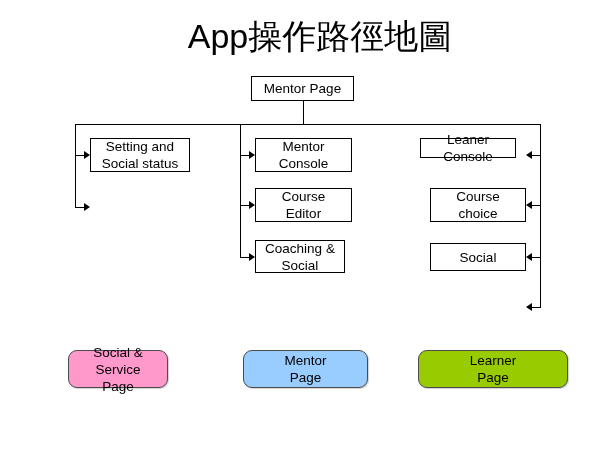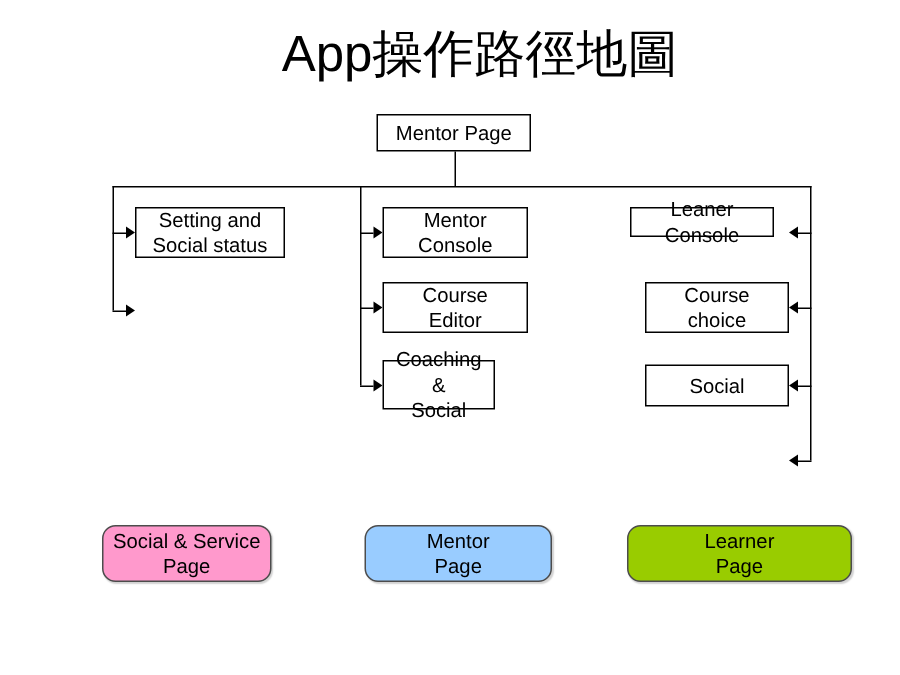--- a/index.html
+++ b/index.html
@@ -124,21 +124,21 @@
   <div class="node" style="left:235px; top:138px; width:97px; height:34px;">Mentor
 Console</div>
 
   <div class="hline" style="left:220px; top:205px; width:9px;"></div>
   <div class="arrow-r" style="left:229px; top:201px;"></div>
   <div class="node" style="left:235px; top:188px; width:97px; height:34px;">Course
 Editor</div>
 
   <div class="hline" style="left:220px; top:257px; width:9px;"></div>
   <div class="arrow-r" style="left:229px; top:253px;"></div>
-  <div class="node" style="left:235px; top:240px; width:75px; height:33px;">Coaching &amp;
+  <div class="node" style="left:235px; top:240px; width:90px; height:33px;">Coaching &amp;
 Social</div>
 
   <div class="vline" style="left:520px; top:124px; height:183px;"></div>
 
   <div class="hline" style="left:512px; top:155px; width:9px;"></div>
   <div class="arrow-l" style="left:506px; top:151px;"></div>
   <div class="node" style="left:400px; top:138px; width:96px; height:20px;">Leaner
 Console</div>
 
   <div class="hline" style="left:512px; top:205px; width:9px;"></div>
@@ -146,21 +146,21 @@
   <div class="node" style="left:410px; top:188px; width:96px; height:34px;">Course
 choice</div>
 
   <div class="hline" style="left:512px; top:257px; width:9px;"></div>
   <div class="arrow-l" style="left:506px; top:253px;"></div>
   <div class="node" style="left:410px; top:243px; width:96px; height:28px;">Social</div>
 
   <div class="hline" style="left:512px; top:307px; width:9px;"></div>
   <div class="arrow-l" style="left:506px; top:303px;"></div>
 
-  <div class="legend" style="left:48px; top:350px; width:113px; height:38px; background:#FF99CC;">Social &amp; Service
+  <div class="legend" style="left:48px; top:350px; width:100px; height:38px; background:#FF99CC;">Social &amp; Service
 Page</div>
 
   <div class="legend" style="left:223px; top:350px; width:125px; height:38px; background:#99CCFF;">Mentor
 Page</div>
 
   <div class="legend" style="left:398px; top:350px; width:150px; height:38px; background:#99CC00;">Learner
 Page</div>
 
 </div>
 

